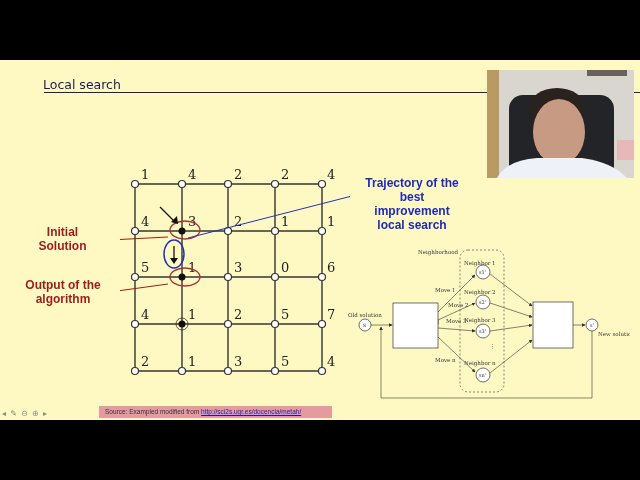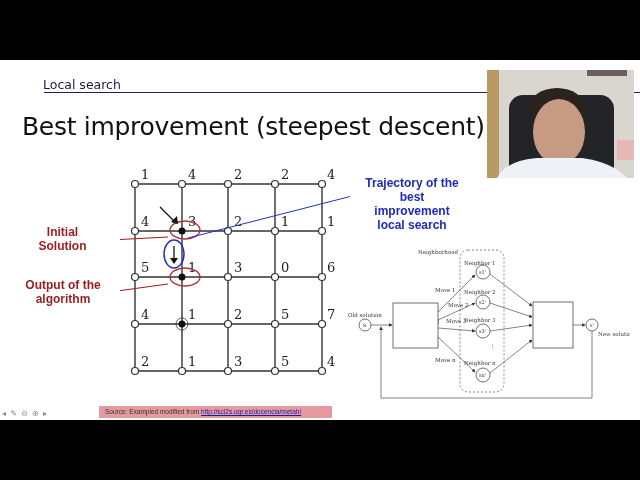--- a/index.html
+++ b/index.html
@@ -1,36 +1,35 @@
 <!DOCTYPE html>
 <html><head>
 <meta charset="utf-8">
 <style>
   html,body{margin:0;padding:0;background:#000;}
   body{width:640px;height:480px;position:relative;overflow:hidden;font-family:"Liberation Sans",sans-serif;}
-  .slide{position:absolute;left:0;top:60px;width:640px;height:360px;background:#ffffff;overflow:hidden;}
+  .slide{position:absolute;left:0;top:60px;width:640px;height:360px;background:#fef9c3;overflow:hidden;}
   .section{position:absolute;left:43px;top:17px;font-size:12.5px;color:#1a1a50;font-family:"DejaVu Sans",sans-serif;}
   .rule{position:absolute;left:44px;top:32px;width:596px;height:1px;background:#1f1f5a;}
   .title{position:absolute;left:22px;top:52px;font-size:25px;color:#111;font-family:"DejaVu Sans",sans-serif;letter-spacing:-0.3px;}
   .webcam{position:absolute;left:487px;top:10px;width:147px;height:108px;background:#cfd0cc;overflow:hidden;}
   .ann{position:absolute;font-weight:bold;font-size:12px;text-align:center;line-height:14px;}
   .ann.red{color:#9b1c1c;}
   .ann.blue{color:#1e2ab8;}
   .source{position:absolute;left:99px;top:346px;width:233px;height:12px;background:#e59aa0;font-size:6.5px;color:#333;line-height:12px;padding-left:6px;box-sizing:border-box;}
   .source a{color:#1a1aa8;text-decoration:underline;}
   .navicons{position:absolute;left:2px;top:349px;font-size:8px;color:#888;letter-spacing:1px;}
   svg text{font-family:"DejaVu Serif",serif;}
 </style>
 </head>
 <body>
 
 <div class="slide">
   <div class="section">Local search</div>
   <div class="rule"></div>
-  <div class="title">Best improvement (steepest descent)</div>
 
   <div class="webcam">
     <svg width="147" height="108" viewBox="0 0 147 108">
       <rect x="0" y="0" width="147" height="108" fill="#d8d6cf"></rect>
       <rect x="0" y="0" width="12" height="108" fill="#b99a63"></rect>
       <rect x="100" y="0" width="40" height="6" fill="#6a6060"></rect>
       <rect x="22" y="25" width="105" height="90" rx="14" fill="#222428"></rect>
       <ellipse cx="70" cy="38" rx="28" ry="20" fill="#2a221c"></ellipse>
       <ellipse cx="72" cy="62" rx="26" ry="33" fill="#c79a84"></ellipse>
       <path d="M10 108 Q20 90 50 88 L95 88 Q125 92 140 108 Z" fill="#eef2f6"></path>

